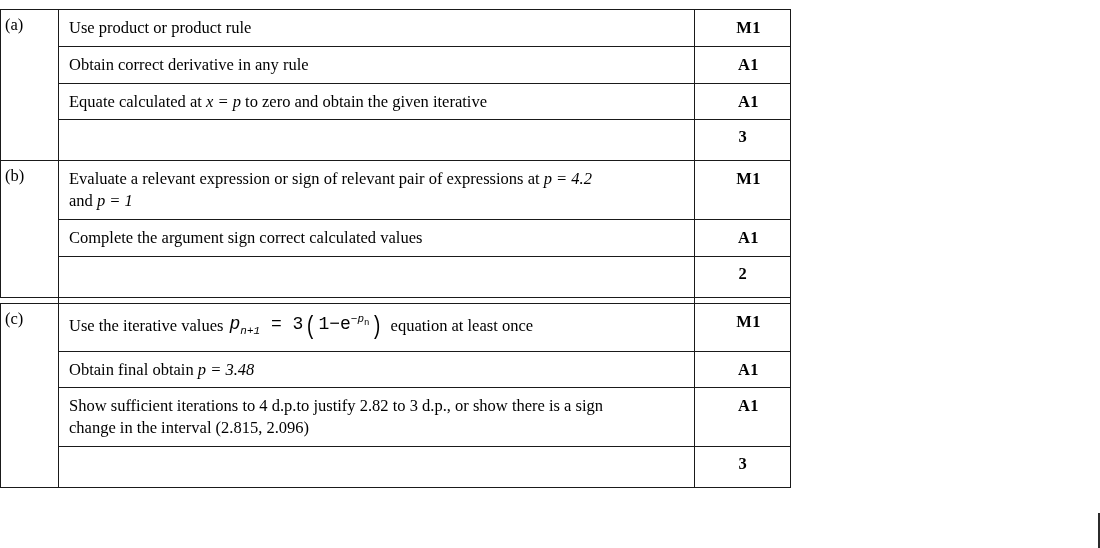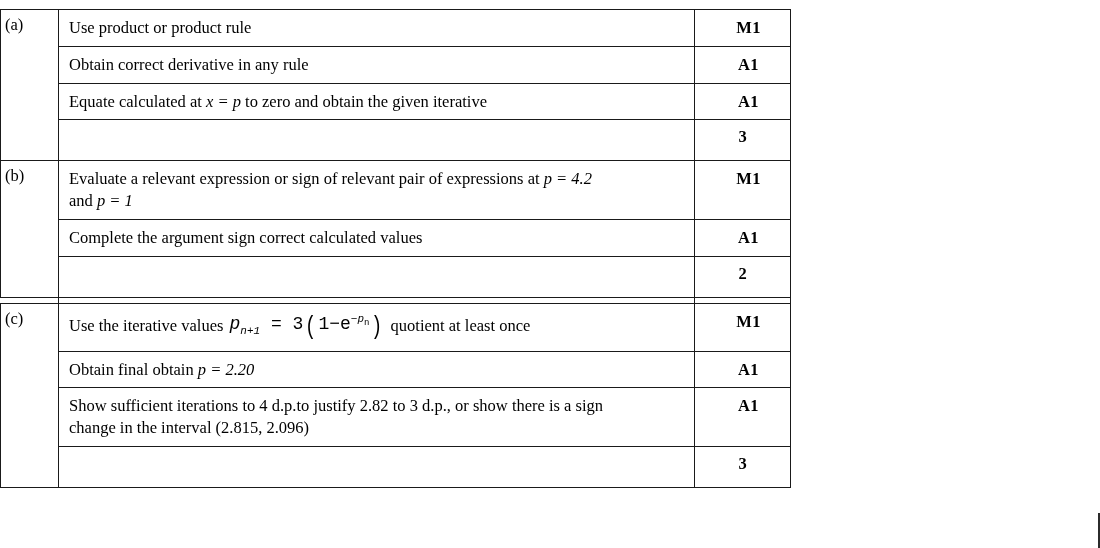--- a/index.html
+++ b/index.html
@@ -161,26 +161,26 @@
       </tr>
 
       <tr class="sep">
         <td></td>
         <td class="text"></td>
         <td class="mark"></td>
       </tr>
 
       <tr>
         <td class="part no-right" rowspan="4">(c)</td>
-        <td class="text"><span>Use the iterative values </span><span class="formula"><span class="it">p</span><span class="sub">n+1</span> = 3<span class="paren">(</span>1−e<span class="sup">−<span class="it">p</span><span class="subsub">n</span></span><span class="paren">)</span></span><span> quotient at least once</span></td>
+        <td class="text"><span>Use the iterative values </span><span class="formula"><span class="it">p</span><span class="sub">n+1</span> = 3<span class="paren">(</span>1−e<span class="sup">−<span class="it">p</span><span class="subsub">n</span></span><span class="paren">)</span></span><span> equation at least once</span></td>
         <td class="mark">M1</td>
       </tr>
 
       <tr>
-        <td class="text"><span>Obtain final obtain </span><span class="it">p = 2.20</span><span></span></td>
+        <td class="text"><span>Obtain final obtain </span><span class="it">p = 3.48</span><span></span></td>
         <td class="mark">A1</td>
       </tr>
 
       <tr>
         <td class="text"><span>Show sufficient iterations to 4 d.p.to justify 2.82 to 3 d.p., or show there is a sign</span><br><span>change in the interval (2.815, 2.096)</span></td>
         <td class="mark">A1</td>
       </tr>
 
       <tr class="blank">
         <td class="text"></td>

